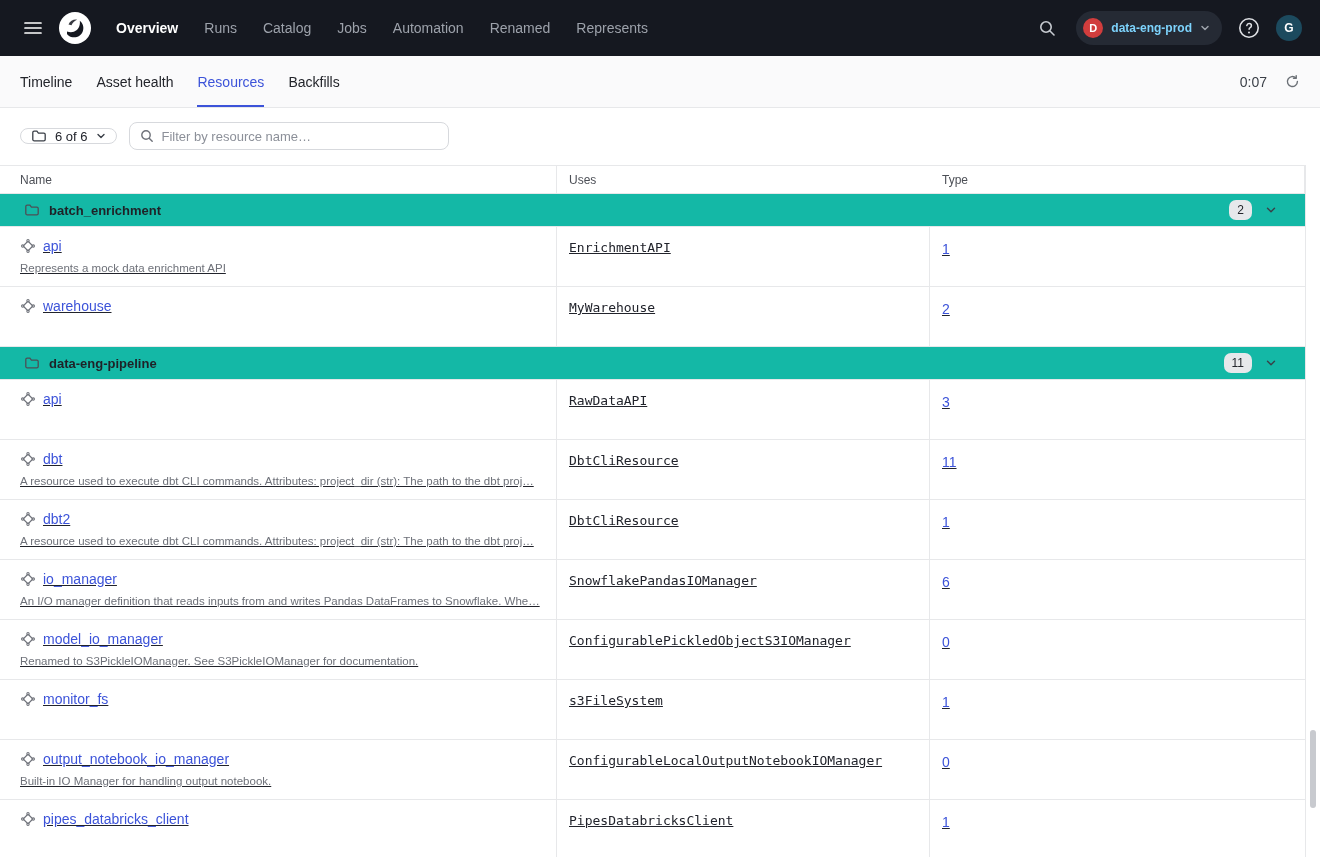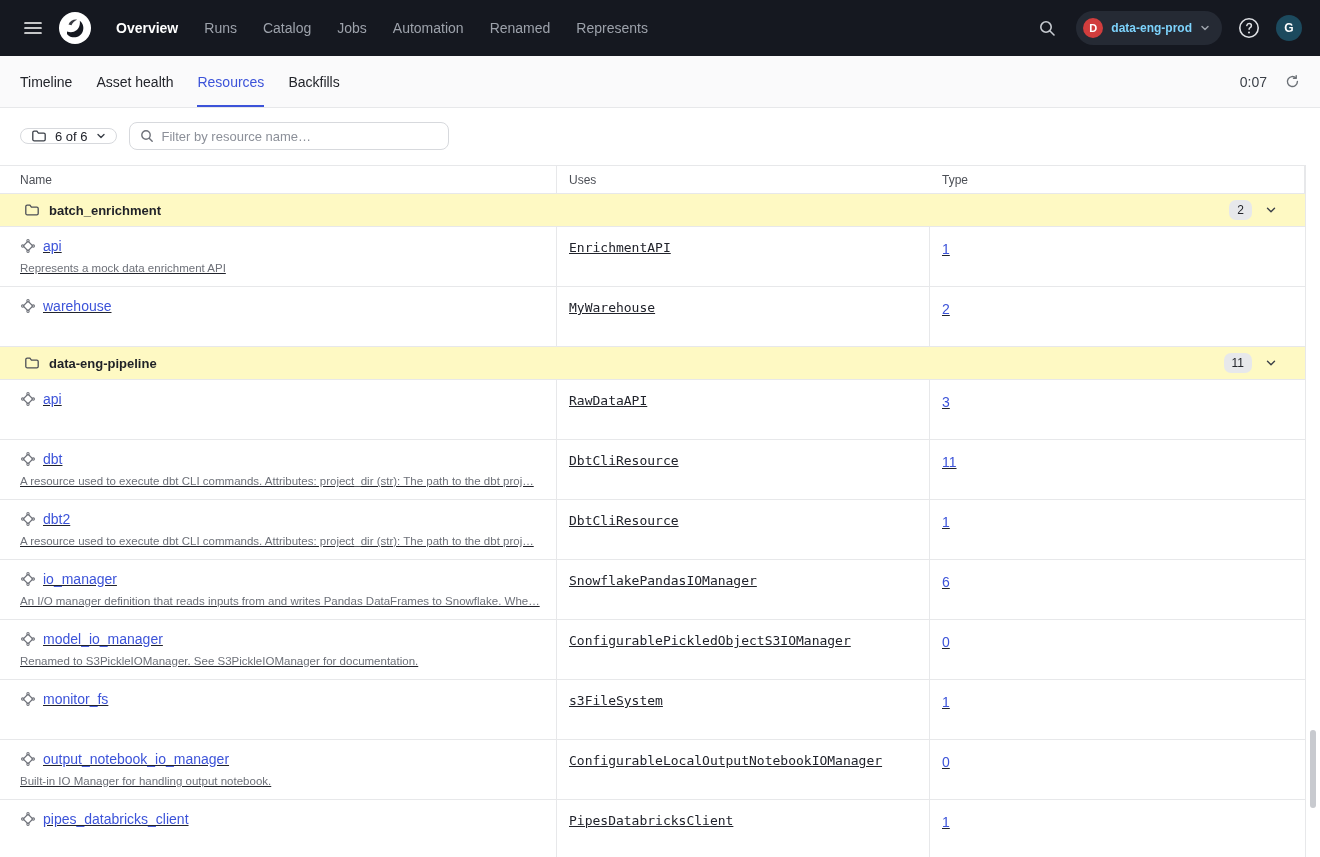--- a/index.html
+++ b/index.html
@@ -80,21 +80,21 @@
   .table { margin-top: 15px; width: 1306px; border-top: 1px solid #E7E8EA; border-right: 1px solid #E7E8EA; }
   .thead {
     display: grid; grid-template-columns: 557px 373px 1fr;
     height: 28px; border-bottom: 1px solid #E7E8EA; align-items: stretch;
   }
   .th { font-size: 12px; color: #4C4F56; padding: 0 12px; display: flex; align-items: center; }
   .th.first { padding-left: 20px; }
   .th.bordered { border-right: 1px solid #E7E8EA; }
 
   .group-row {
-    height: 33px; background: #fef9c3; border-bottom: 1px solid #E7E8EA;
+    height: 33px; background: #14b8a6; border-bottom: 1px solid #E7E8EA;
     display: flex; align-items: center; padding: 0 20px 0 24px; gap: 9px; cursor: pointer;
   }
   .gname { font-size: 13px; font-weight: 600; color: #1F2127; }
   .gright { margin-left: auto; display: flex; align-items: center; gap: 13px; padding-right: 8px; }
   .badge {
     background: #E7E8EB; border-radius: 7px; padding: 2px 8px;
     font-size: 12px; font-weight: 500; color: #23252B; line-height: 16px;
   }
   .caret-btn { display: flex; cursor: pointer; }
 

